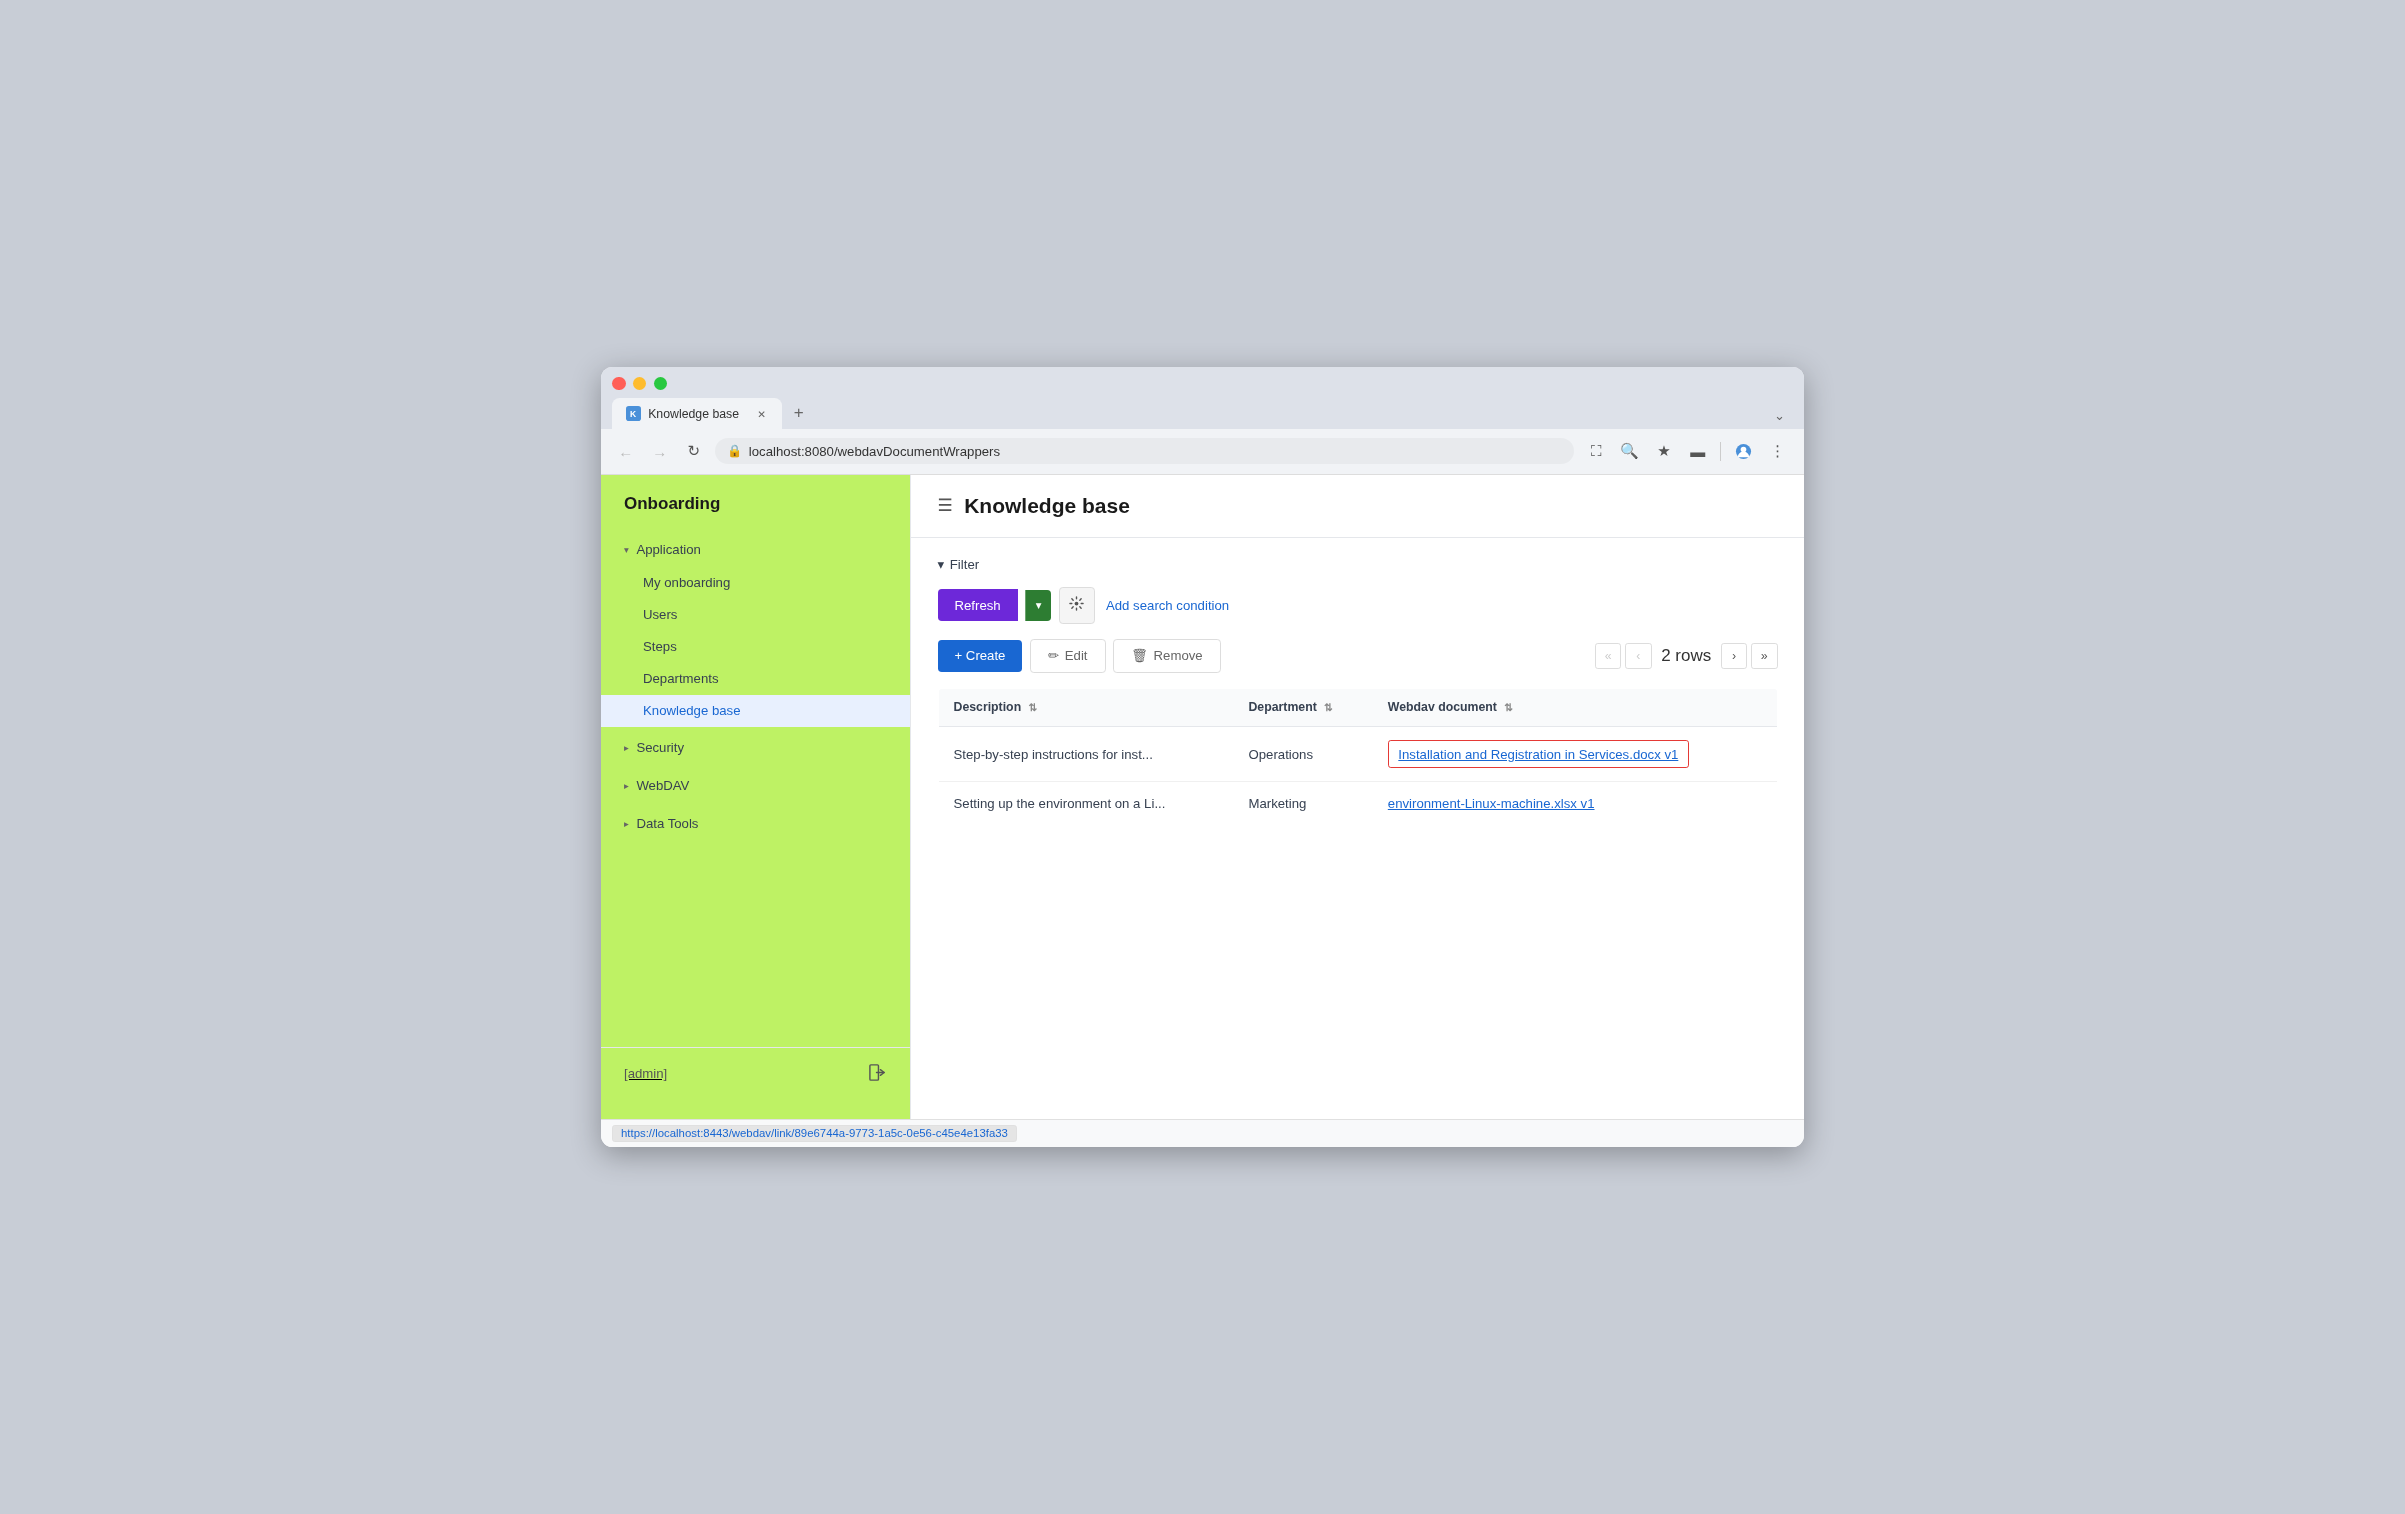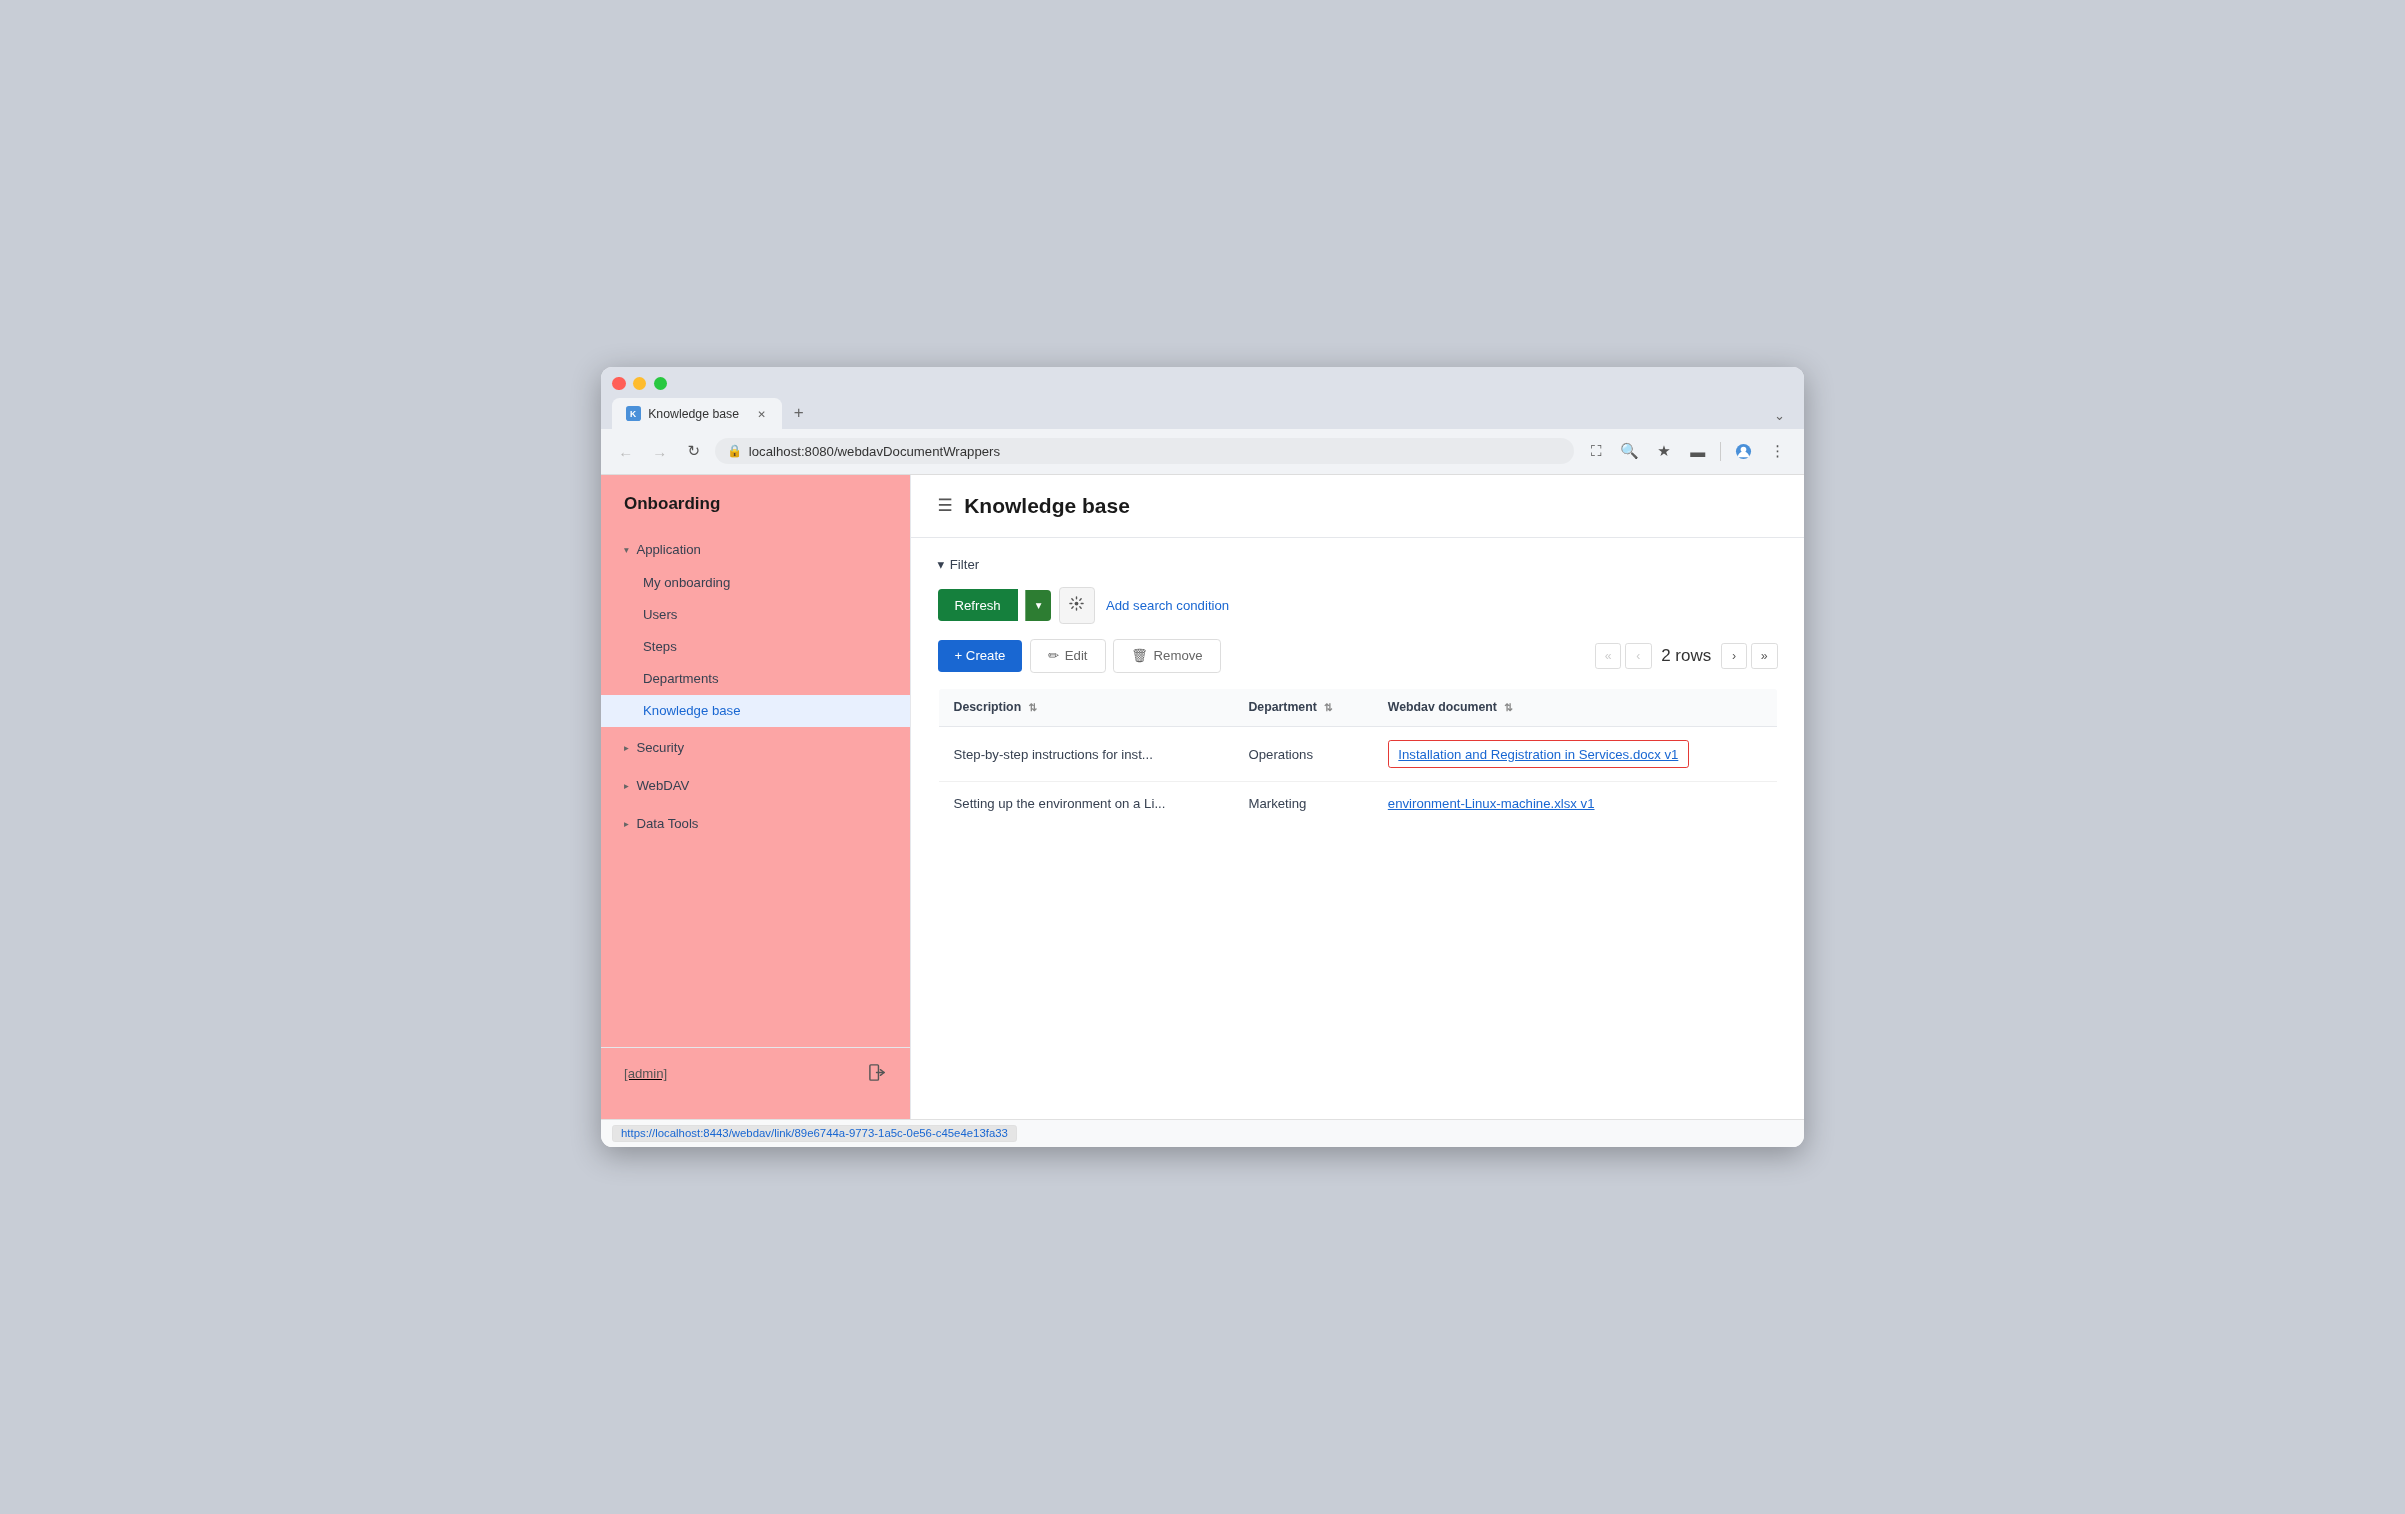--- a/index.html
+++ b/index.html
@@ -183,21 +183,21 @@
     .content-area {
       display: flex;
       background: white;
       min-height: 644px;
     }
 
     
     .sidebar {
       width: 310px;
       min-width: 310px;
-      background: #fca5a5;
+      background: #bef264;
       border-right: 0.9px solid #e5e7eb;
       padding: 19px 0;
       display: flex;
       flex-direction: column;
     }
 
     .sidebar-title {
       font-size: 17px;
       font-weight: 600;
       color: #1a1a1a;
@@ -305,21 +305,21 @@
 
     
     .action-bar {
       display: flex;
       align-items: center;
       gap: 7.6px;
       margin-bottom: 15px;
     }
 
     .btn-refresh {
-      background: #15803d;
+      background: #6d28d9;
       color: white;
       border: none;
       border-radius: 3.8px 0 0 3.8px;
       padding: 8.5px 17px;
       font-size: 13.2px;
       font-weight: 500;
       cursor: pointer;
       display: flex;
       align-items: center;
       gap: 5.7px;

